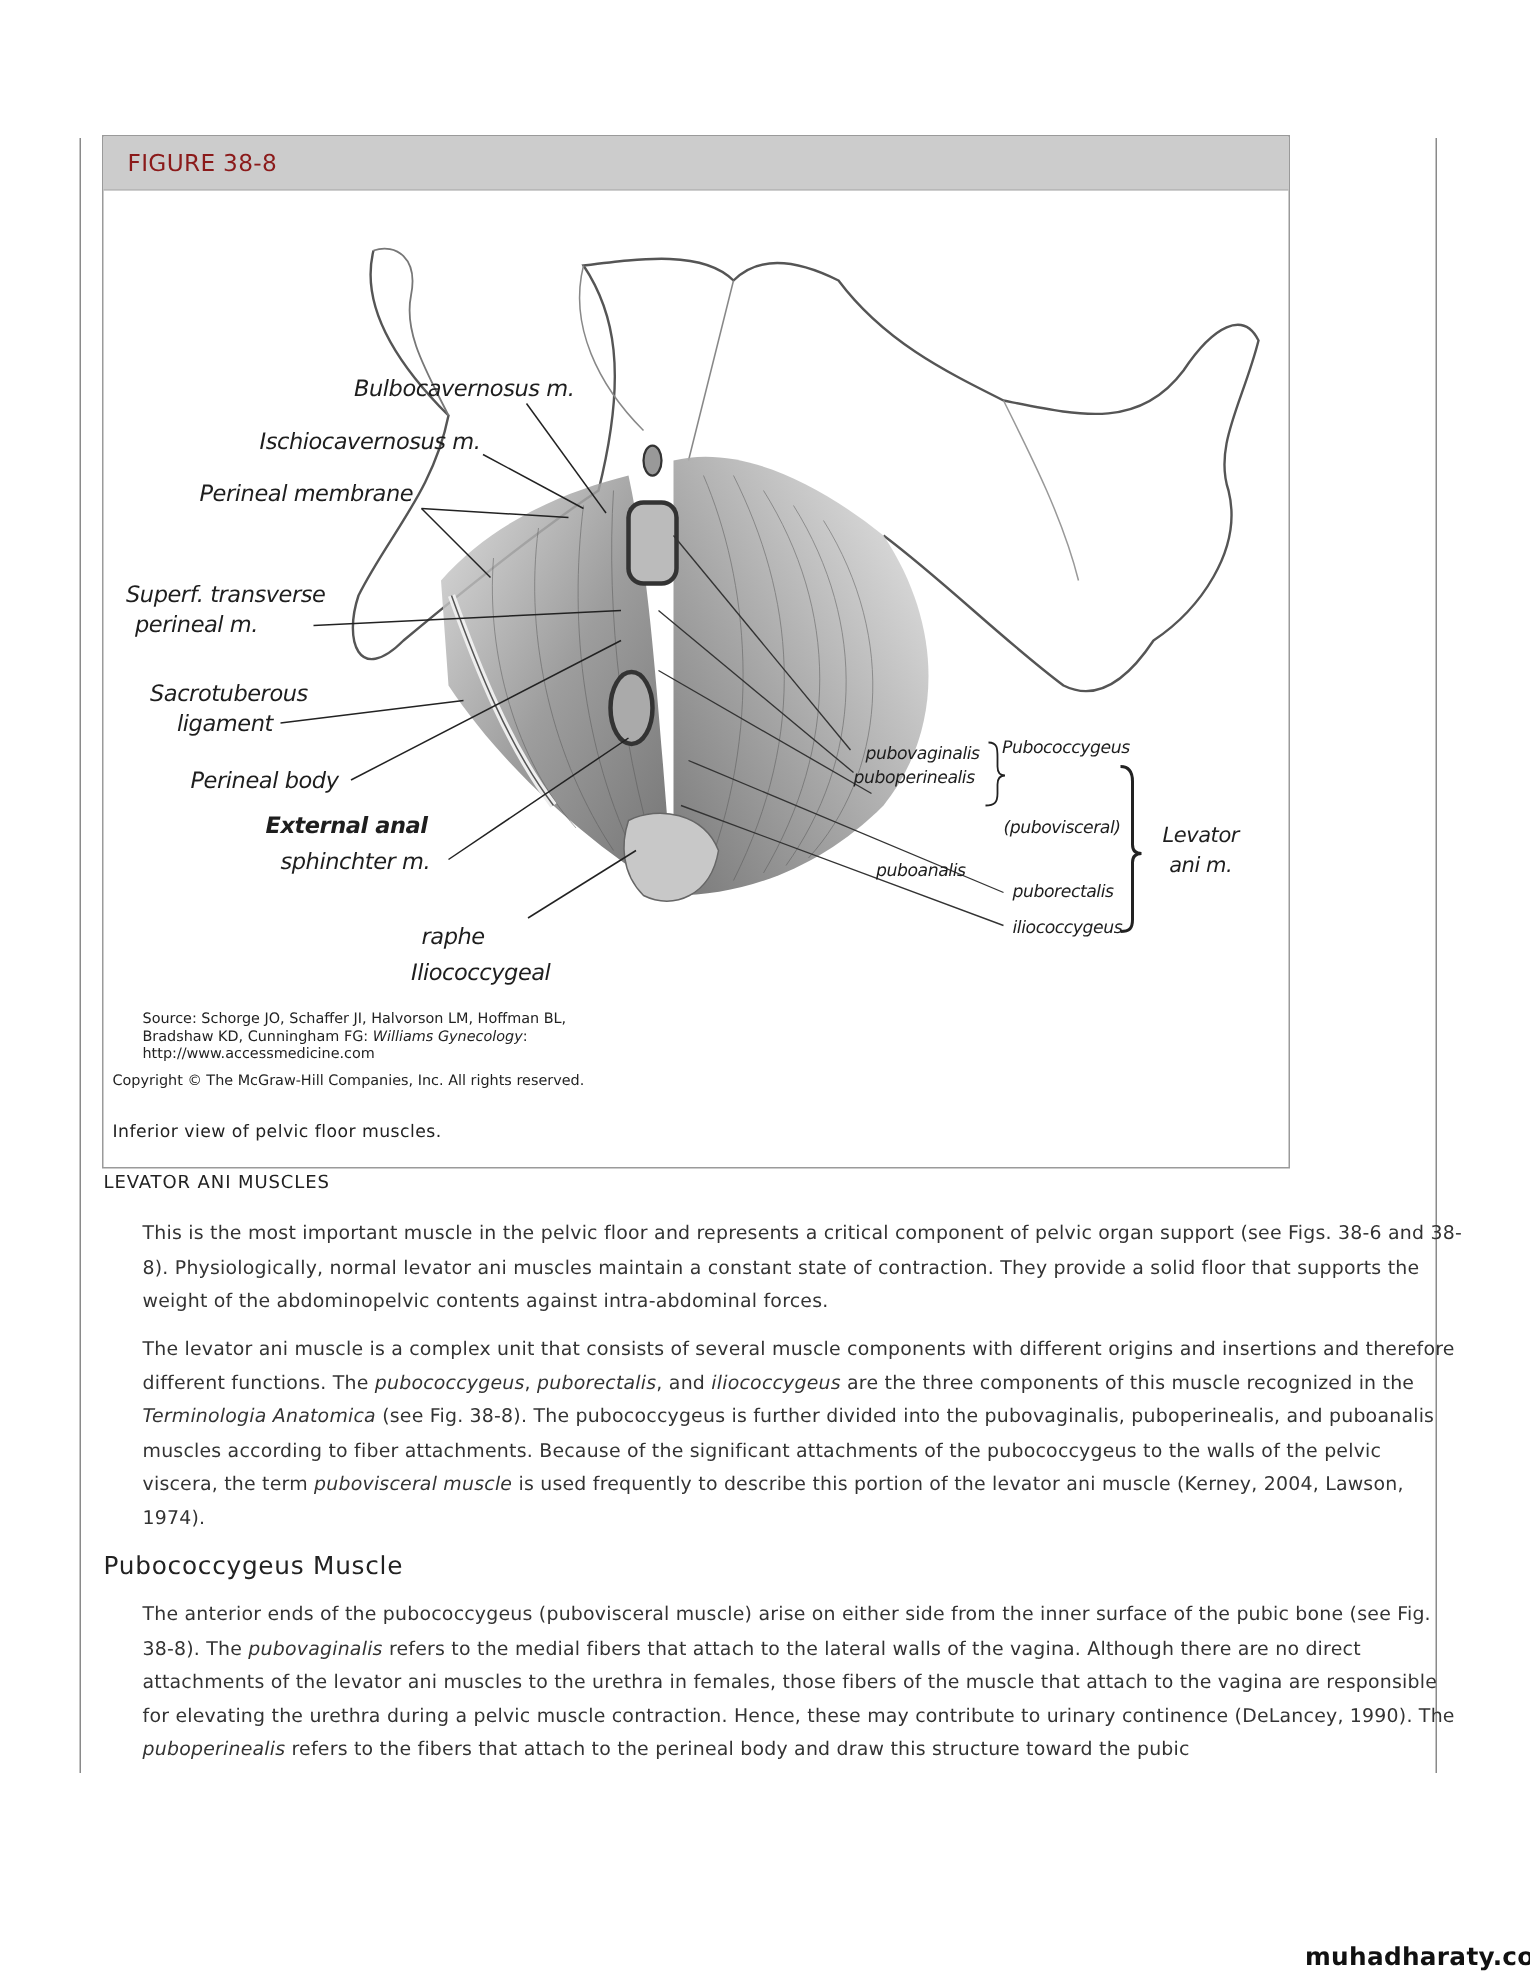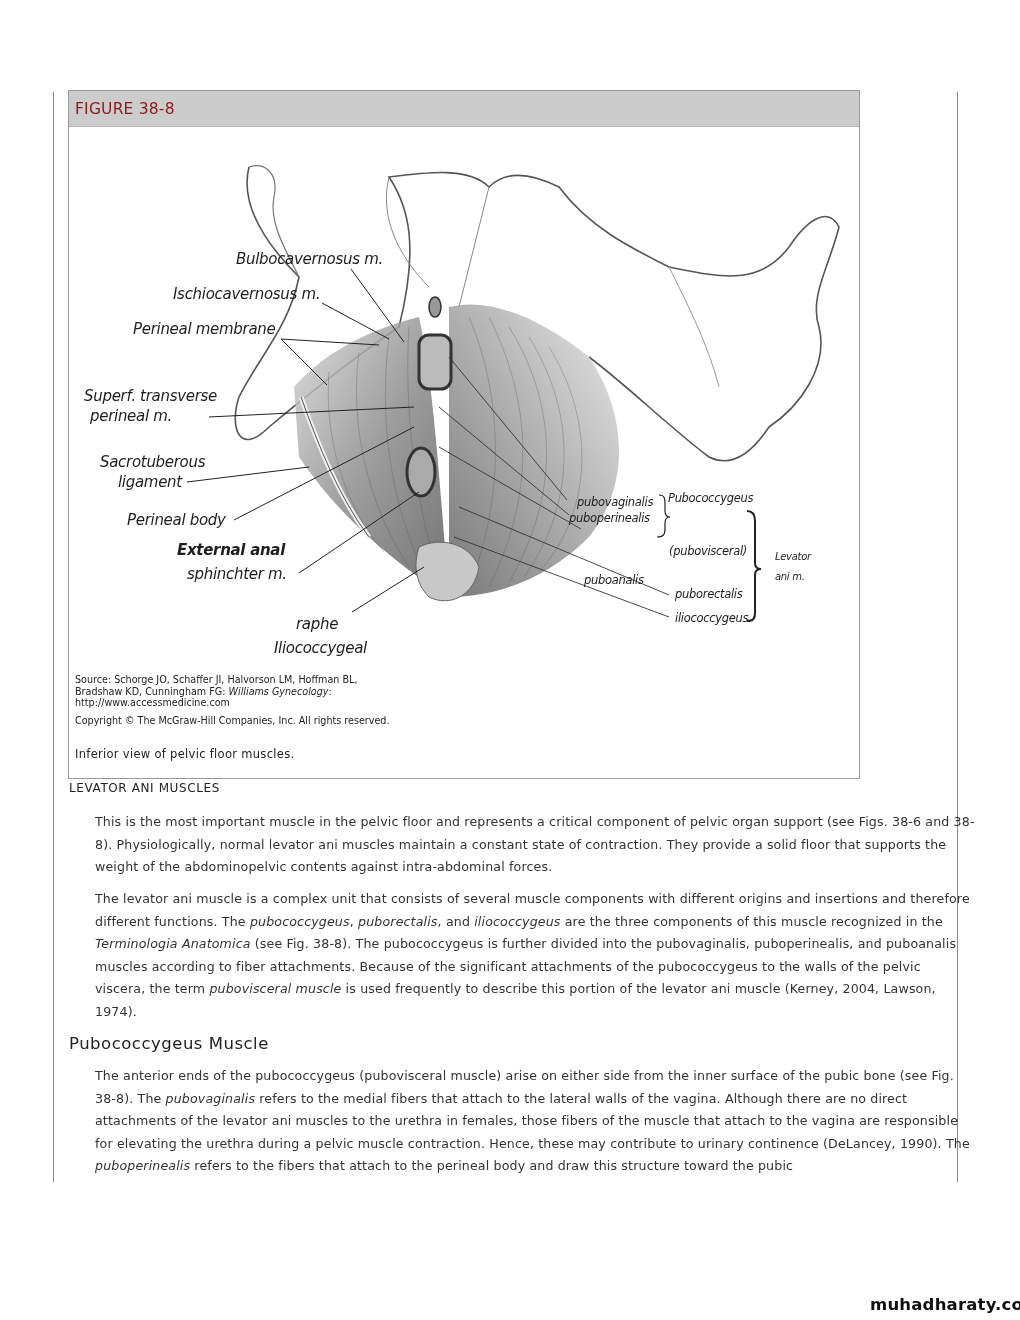--- a/index.html
+++ b/index.html
@@ -4,34 +4,34 @@
   <style>
     html, body { margin: 0; padding: 0; background: #ffffff; }
     body { width: 1020px; height: 1320px; position: relative; overflow: hidden;
            font-family: "DejaVu Sans", sans-serif; color: #333; }
     .page-line-left { position: absolute; left: 53px; top: 92px; width: 1px; height: 1090px; background: #8a8a8a; }
     .page-line-right { position: absolute; left: 957px; top: 92px; width: 1px; height: 1090px; background: #8a8a8a; }
 
     .figure-box { position: absolute; left: 68px; top: 90px; width: 792px; height: 689px;
                   border: 1px solid #9a9a9a; background: #fff; box-sizing: border-box; }
     .figure-header { height: 35px; background: #cccccc; border-bottom: 1px solid #b8b8b8;
-                     display: flex; align-items: center; padding-left: 6px; }
+                     display: flex; align-items: center; padding-left: 16px; }
     .figure-title { color: #8b1a1a; font-size: 15.5px; font-family: "DejaVu Sans", sans-serif; letter-spacing: 0.2px; }
 
     .illus { position: absolute; left: 0; top: 36px; width: 790px; height: 540px; }
     .illus svg { width: 100%; height: 100%; display: block; }
 
     .lbl { position: absolute; font-family: "DejaVu Sans", sans-serif; font-style: italic;
            color: #1e1e1e; white-space: nowrap; letter-spacing: -0.3px; }
     .lbl.big { font-size: 15px; line-height: 19px; }
     .lbl.small { font-size: 11.5px; line-height: 14px; }
-    .lbl.levator { font-size: 10px; line-height: 20px; font-style: italic; }
+    .lbl.levator { font-size: 14px; line-height: 20px; text-align: center; font-style: italic; }
 
     .source { position: absolute; left: 6px; top: 583px; font-size: 9.6px; line-height: 11.5px; color: #222; }
-    .source .src-line { display: block; }
+    .source .src-line { display: block; margin-left: 20px; }
     .source i { font-style: italic; }
     .copyright { position: absolute; left: 6px; top: 624px; font-size: 9.6px; color: #222; }
     .caption { position: absolute; left: 6px; top: 656px; font-size: 11.5px; color: #222; letter-spacing: 0.3px; }
 
     .h-levator { position: absolute; left: 69px; top: 781px; font-size: 12px; color: #222;
                  letter-spacing: 0.6px; font-family: "DejaVu Sans", sans-serif; }
     .para { position: absolute; left: 70px; width: 880px; font-size: 12.6px; line-height: 22.6px;
             color: #333; letter-spacing: 0.15px; margin-left: 25px; }
     .para i { font-style: italic; }
     .p1 { top: 811px; }
@@ -128,21 +128,21 @@
     <span class="lbl big" style="left:104px; top:158px;">Ischiocavernosus m.</span>
     <span class="lbl big" style="left:64px; top:193px;">Perineal membrane</span>
     <span class="lbl big" style="left:15px; top:260px;">Superf. transverse</span>
     <span class="lbl big" style="left:21px; top:280px;">perineal m.</span>
     <span class="lbl big" style="left:31px; top:326px;">Sacrotuberous</span>
     <span class="lbl big" style="left:49px; top:346px;">ligament</span>
     <span class="lbl big" style="left:58px; top:384px;">Perineal body</span>
     <span class="lbl big" style="left:108px; top:414px;font-weight:bold;">External anal</span>
     <span class="lbl big" style="left:118px; top:438px;">sphinchter m.</span>
     <span class="lbl big" style="left:205px; top:468px;margin-top:44px;">Iliococcygeal</span>
-    <span class="lbl big" style="left:212px; top:488px;margin-left:15px;">raphe</span>
+    <span class="lbl big" style="left:212px; top:488px;">raphe</span>
 
     <span class="lbl small" style="left:508px; top:368px;">pubovaginalis</span>
     <span class="lbl small" style="left:500px; top:384px;">puboperinealis</span>
     <span class="lbl small" style="left:515px; top:400px;margin-top:46px;">puboanalis</span>
     <span class="lbl small" style="left:599px; top:364px;">Pubococcygeus</span>
     <span class="lbl small" style="left:600px; top:380px;margin-top:37px;">(pubovisceral)</span>
     <span class="lbl levator" style="left:706px; top:420px;">
       <span>Levator</span><br>
       <span>ani m.</span>
     </span>

